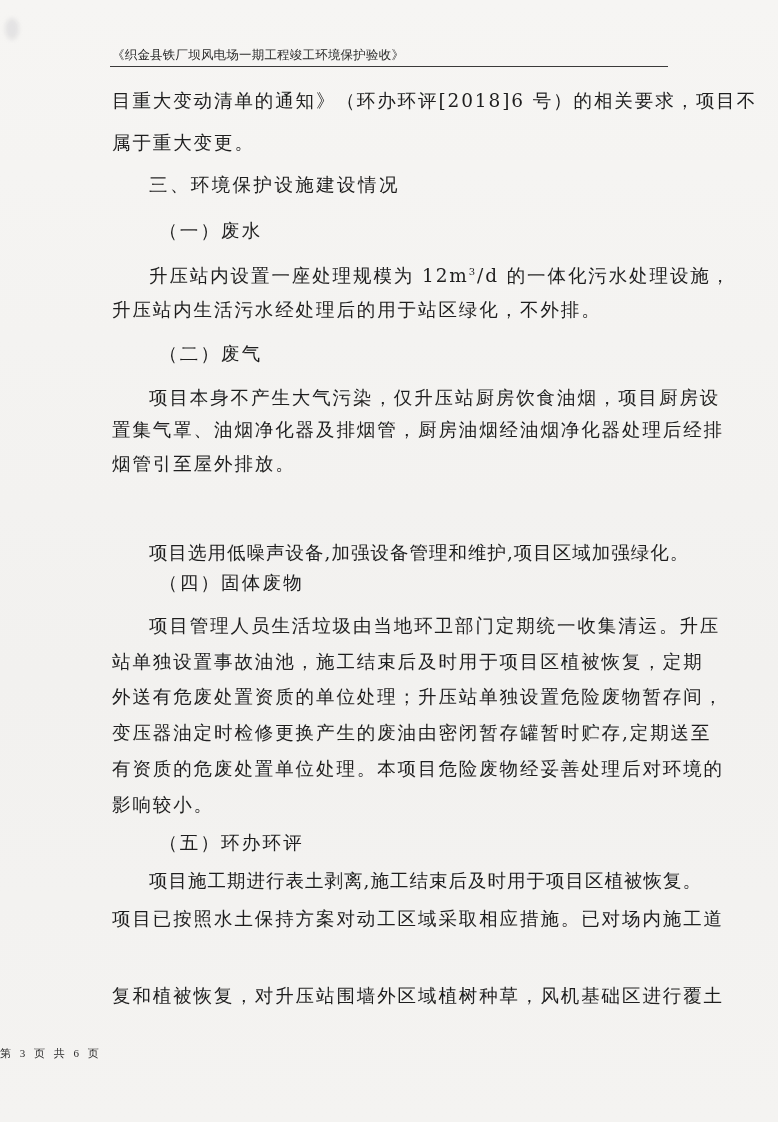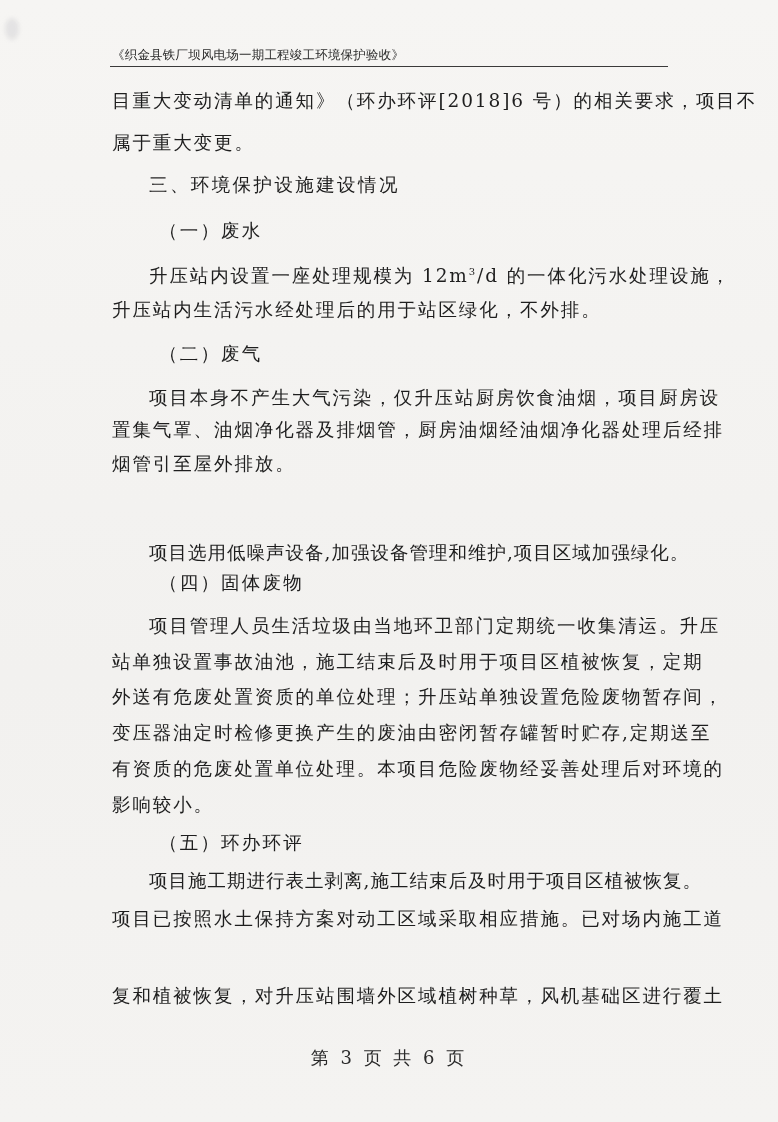--- a/index.html
+++ b/index.html
@@ -62,24 +62,25 @@
     .sub { left: 159px; letter-spacing: 2.2px; }
     .justify {
       text-align: justify;
       text-align-last: justify;
     }
     .footer {
       position: absolute;
       left: 0;
       width: 778px;
       top: 1046px;
-      text-align: center;
-      font-size: 18px;
+      text-align: left;
+      font-size: 11px;
       letter-spacing: 3px;
       color: #2a2a2a;
+      font-family: Liberation Serif, serif;
     }
     sup { font-size: 10px; vertical-align: 7px; line-height: 0; }
   </style>
 </head>
 <body>
 
 <div class="page">
   <div class="smudge"></div>
 
   <div class="header">《织金县铁厂坝风电场一期工程竣工环境保护验收》</div>

